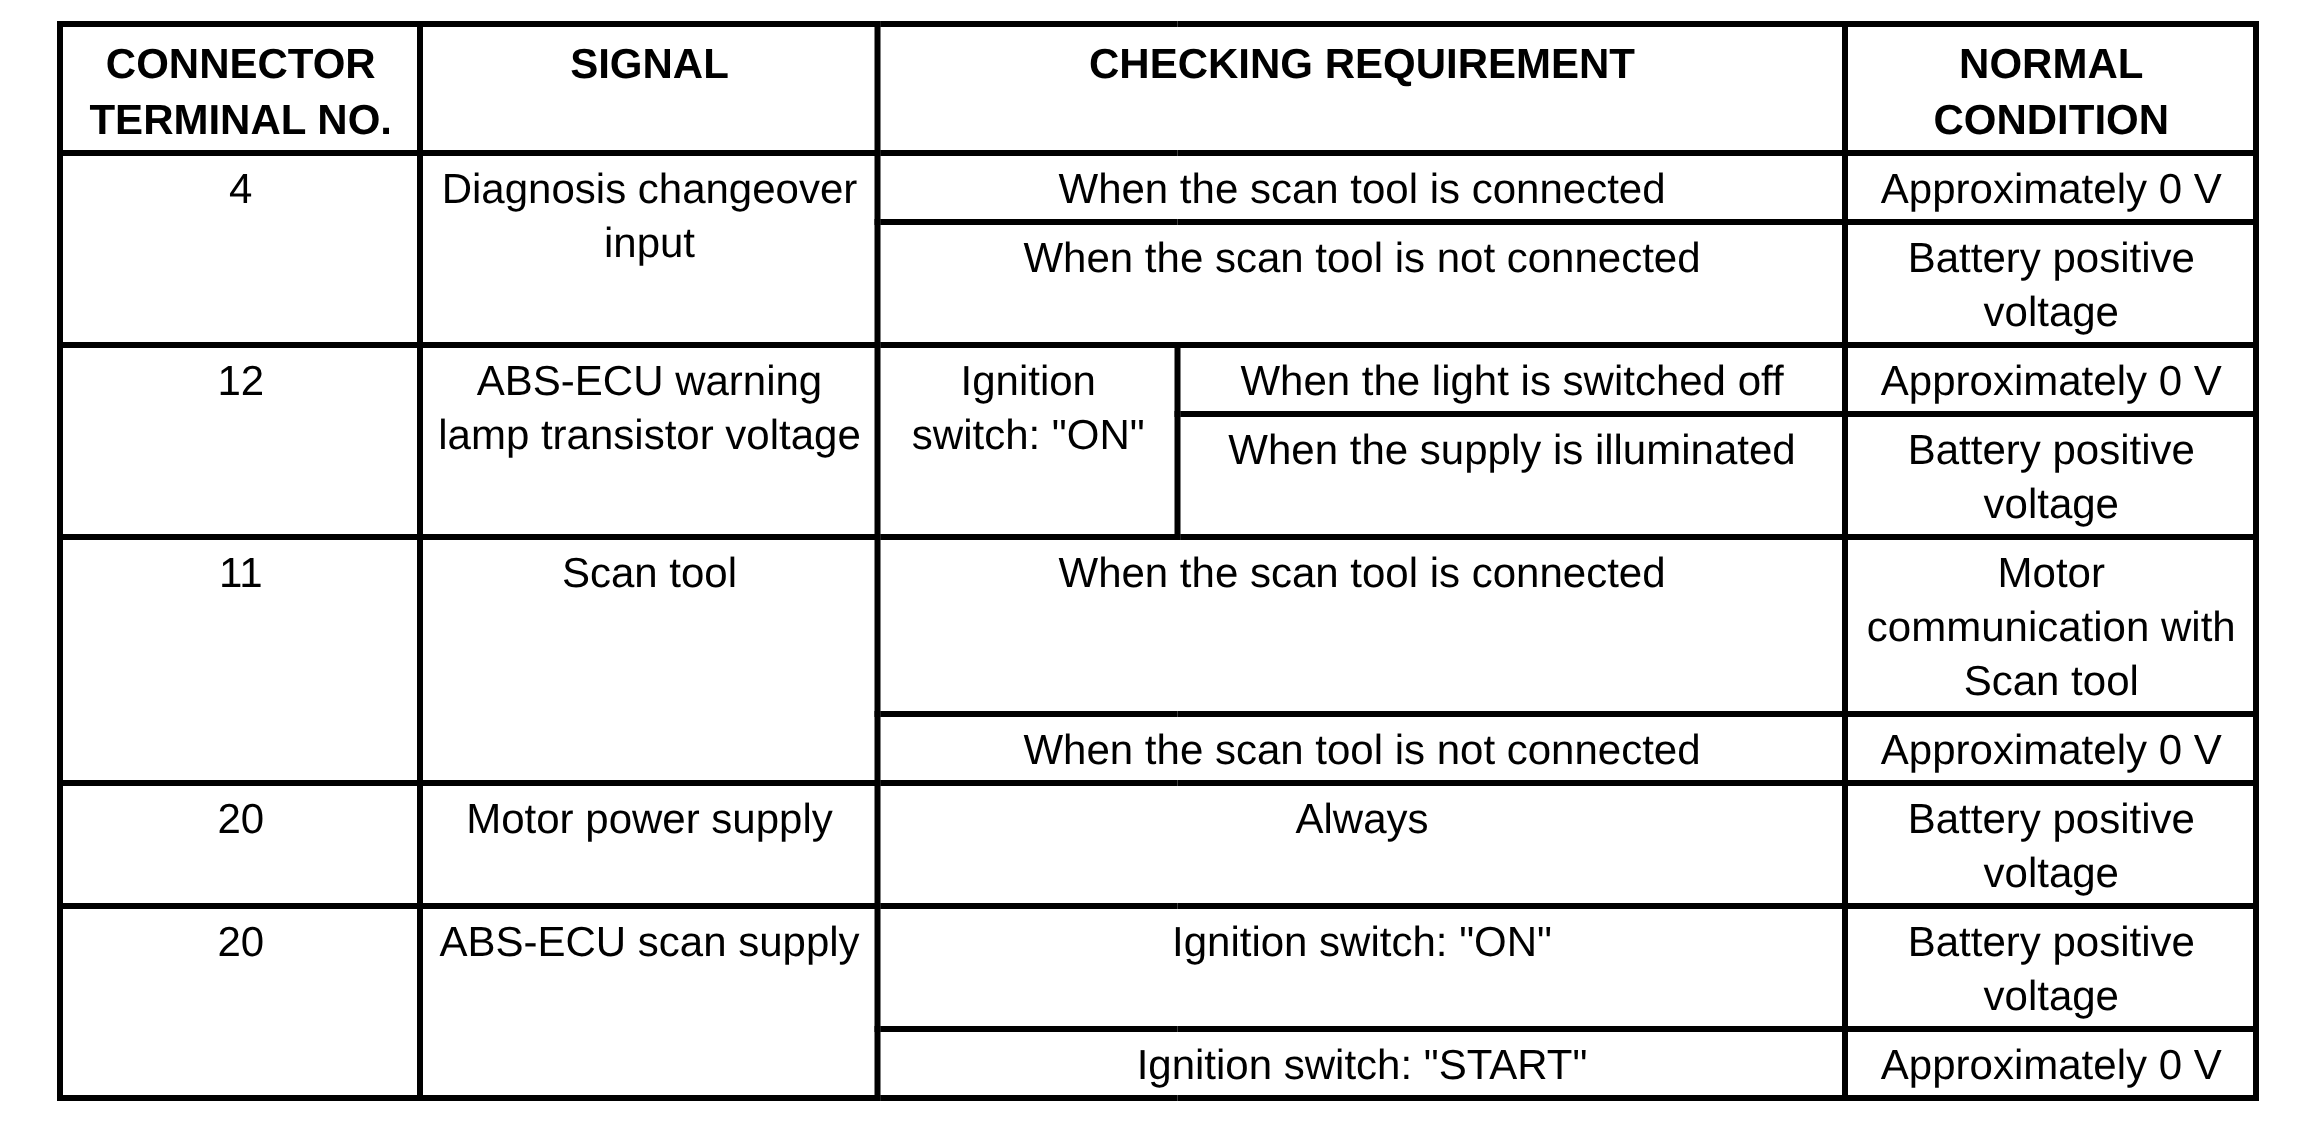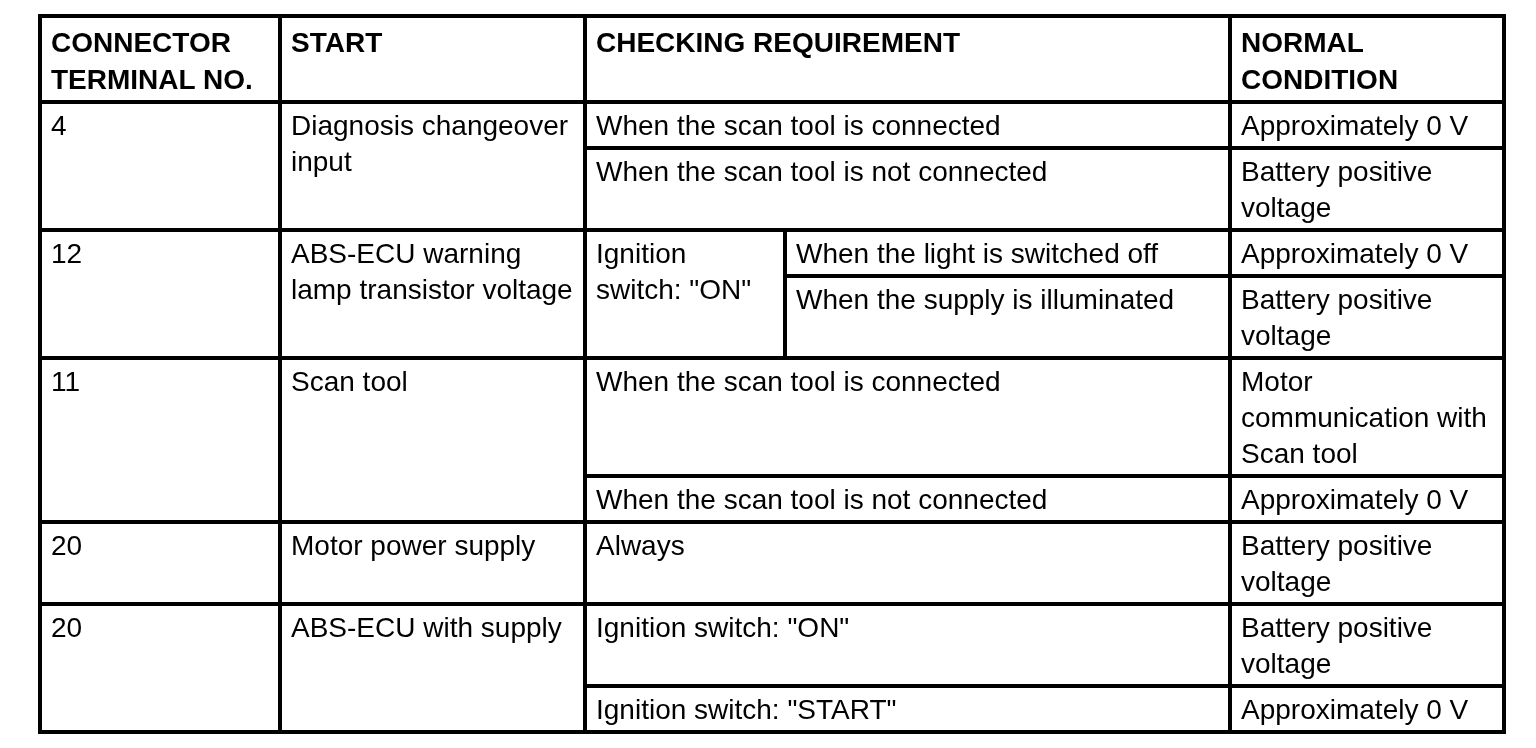--- a/index.html
+++ b/index.html
@@ -24,21 +24,21 @@
     top: 14px;
     width: 1464px;
     border-collapse: collapse;
     table-layout: fixed;
     background: #ffffff;
   }
   table.spec-table th,
   table.spec-table td {
     border: 4px solid #000000;
     vertical-align: top;
-    text-align: left;
+    text-align: center;
     padding: 4px 8px 2px 9px;
     font-size: 28px;
     line-height: 36px;
     color: #000000;
     overflow: hidden;
     word-wrap: break-word;
   }
   table.spec-table th {
     font-weight: bold;
     line-height: 37px;
@@ -58,21 +58,21 @@
       <col style="width:240px">
       <col style="width:305px">
       <col style="width:200px">
       <col style="width:445px">
       <col style="width:274px">
     </colgroup>
 
     <tbody>
         <tr class="rh-header">
       <th>CONNECTOR TERMINAL NO.</th>
-      <th>START</th>
+      <th>SIGNAL</th>
       <th colspan="2">CHECKING REQUIREMENT</th>
       <th>NORMAL CONDITION</th>
     </tr>
 
     <tr class="rh-small">
       <td rowspan="2">4</td>
       <td rowspan="2">Diagnosis changeover input</td>
       <td colspan="2">When the scan tool is connected</td>
       <td>Approximately 0 V</td>
     </tr>
@@ -106,21 +106,21 @@
 
     <tr class="rh-med">
       <td>20</td>
       <td>Motor power supply</td>
       <td colspan="2">Always</td>
       <td>Battery positive voltage</td>
     </tr>
 
     <tr class="rh-med">
       <td rowspan="2">20</td>
-      <td rowspan="2">ABS-ECU with supply</td>
+      <td rowspan="2">ABS-ECU scan supply</td>
       <td colspan="2">Ignition switch: "ON"</td>
       <td>Battery positive voltage</td>
     </tr>
     <tr class="rh-small">
       <td colspan="2">Ignition switch: "START"</td>
       <td>Approximately 0 V</td>
     </tr>
   </tbody>
     </table>
 </div>

